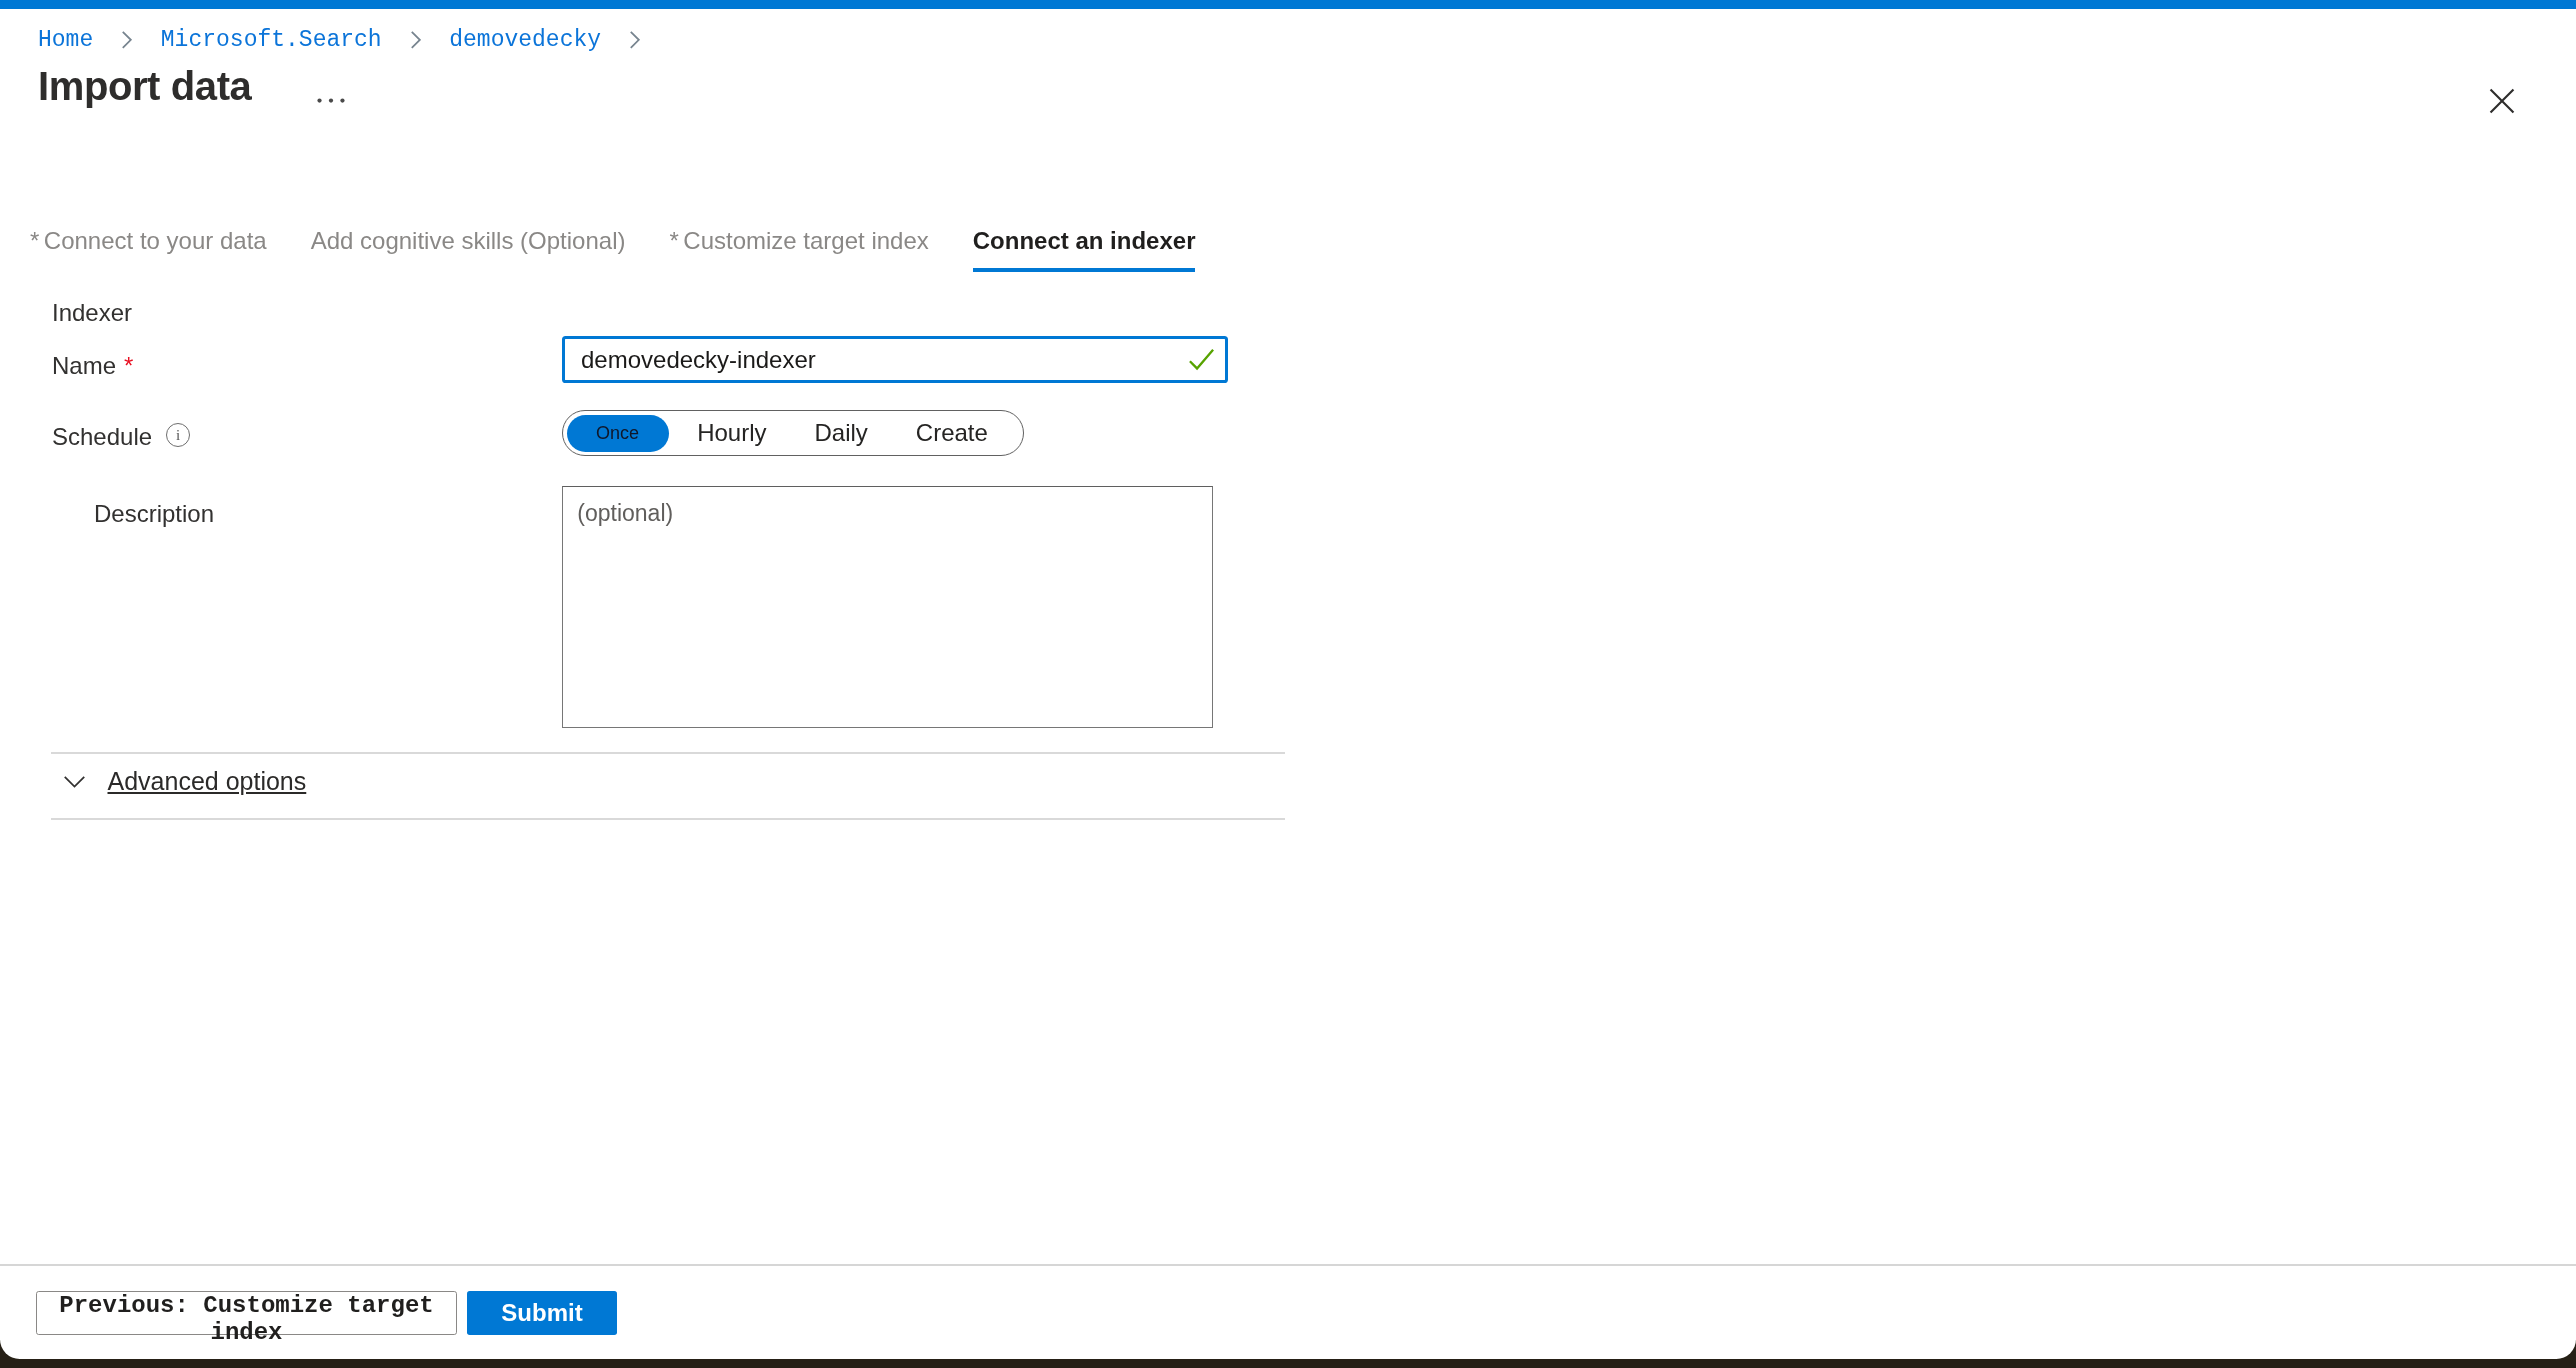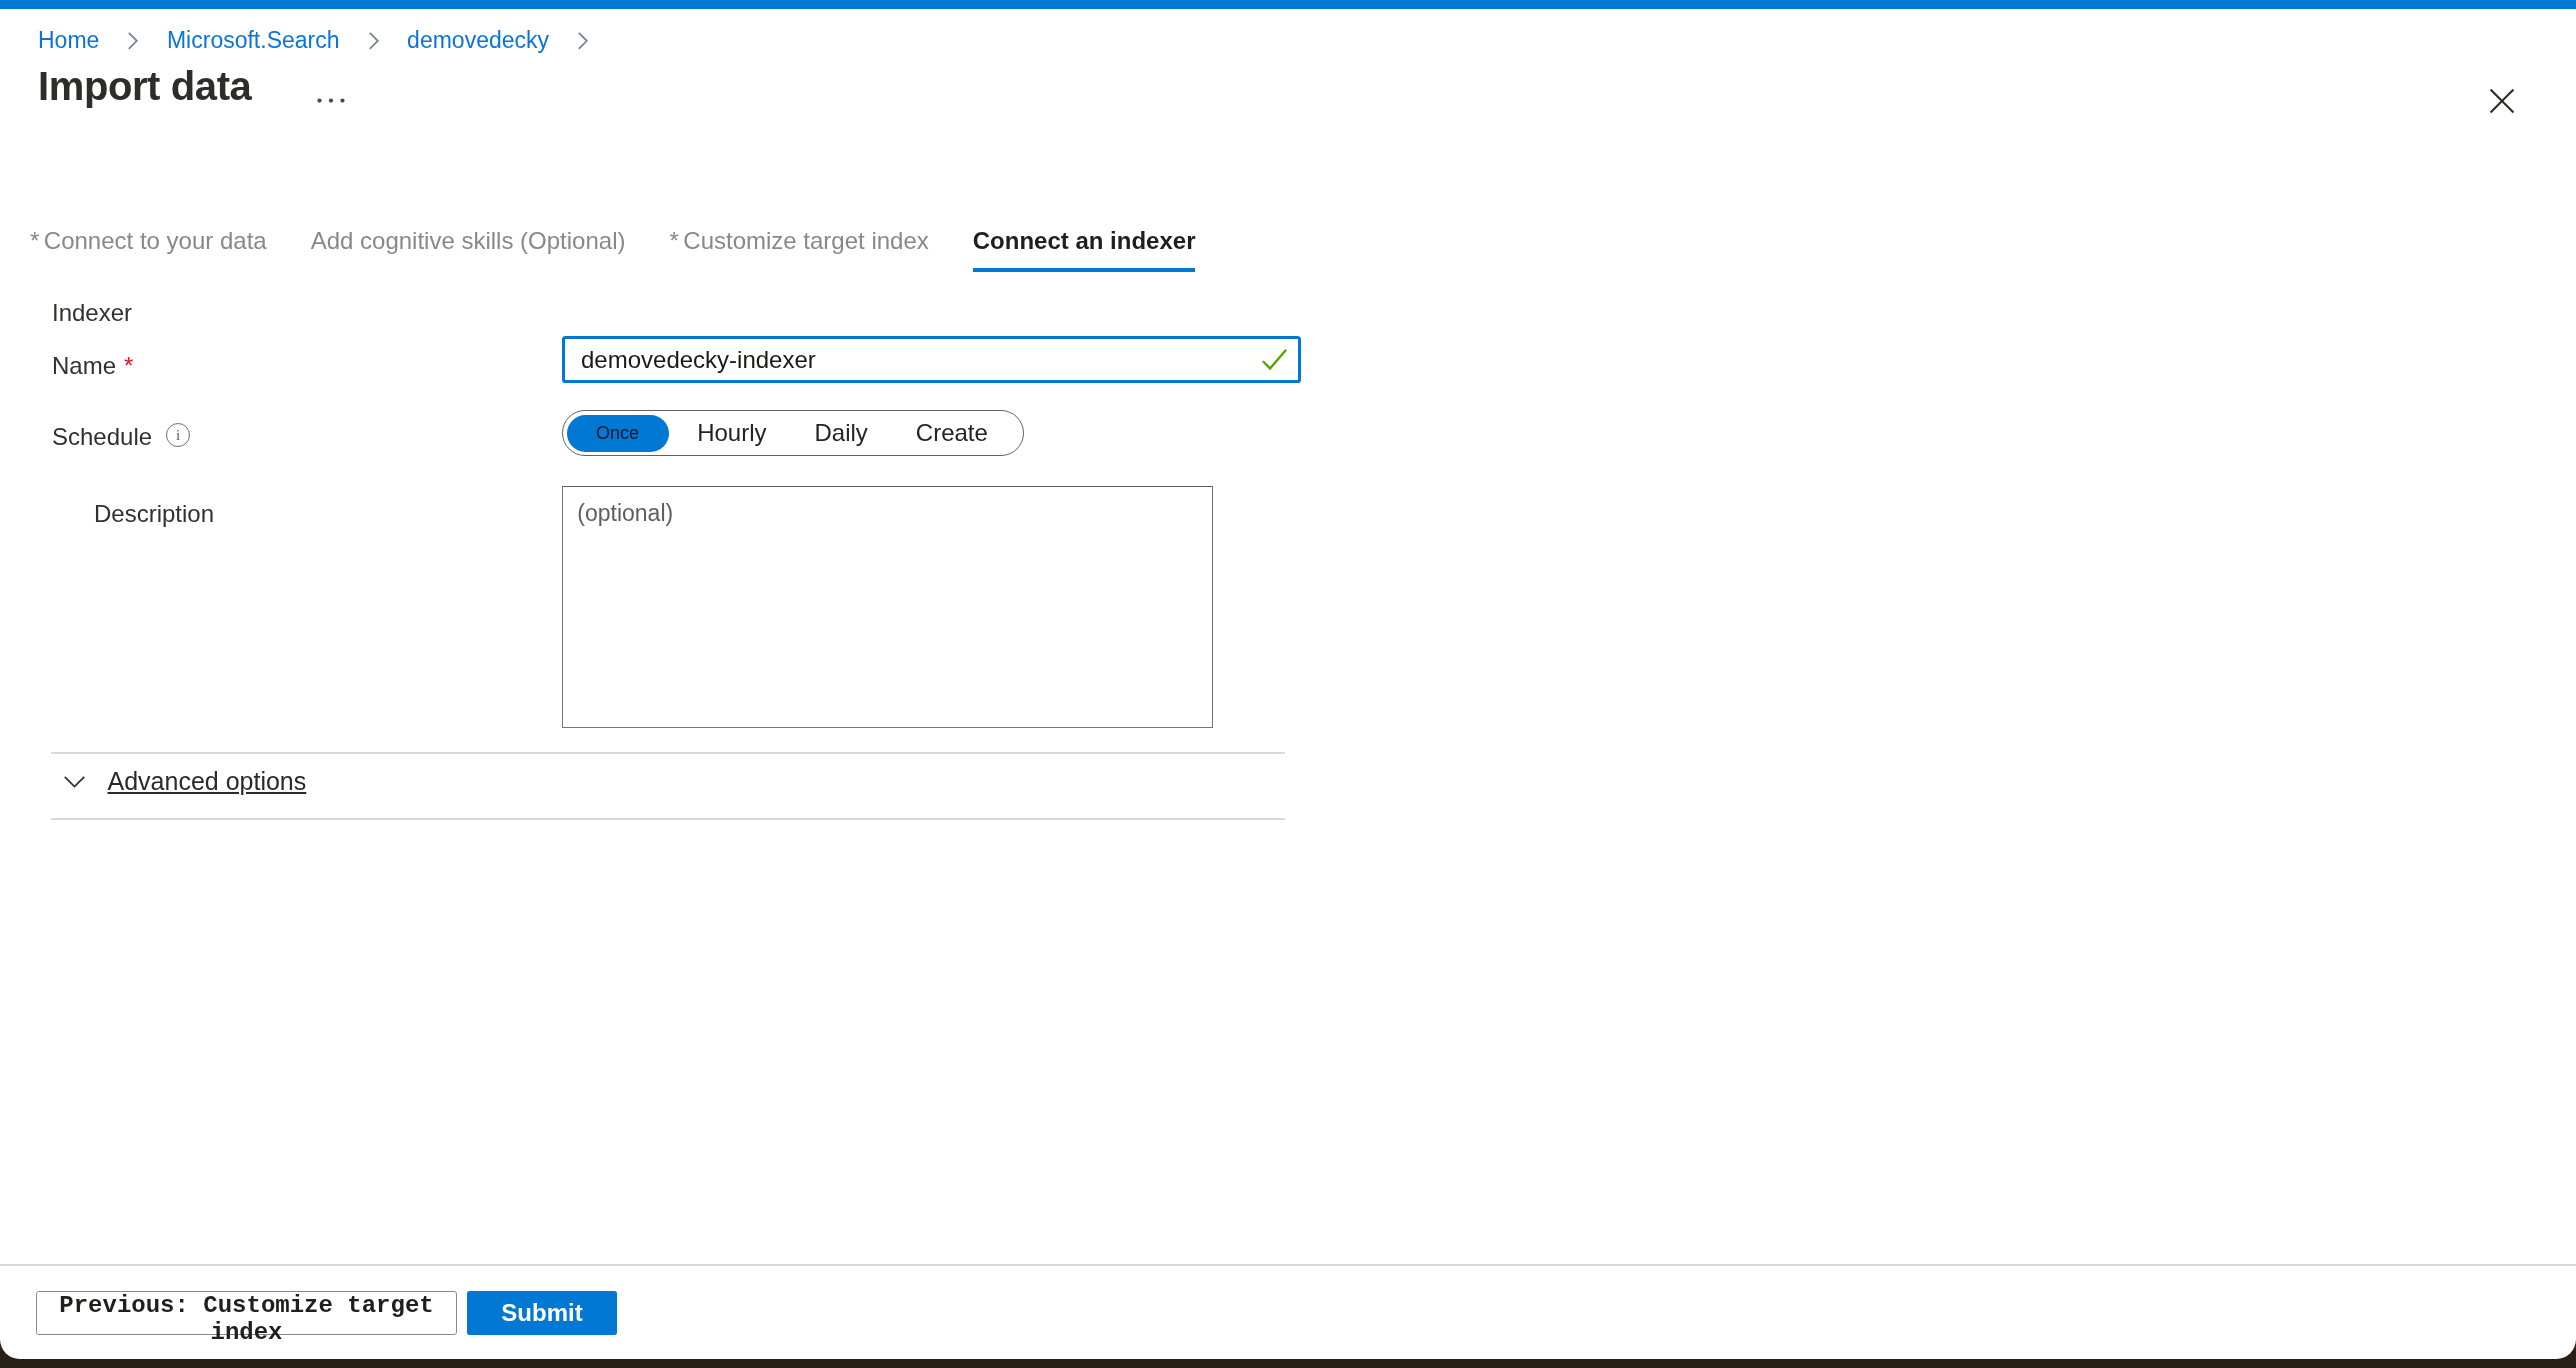--- a/index.html
+++ b/index.html
@@ -15,21 +15,21 @@
     color:var(--text-dark);
     position:relative;
   }
   .sheet{
     position:absolute;left:0;top:0;width:2576px;height:1359px;
     background:#ffffff;border-radius:0 0 19.7px 19.7px;overflow:hidden;
   }
   .topbar{position:absolute;left:0;top:0;width:100%;height:9px;background:var(--accent);}
 
   
-  .breadcrumb{position:absolute;left:38px;top:27px;display:flex;align-items:center;gap:28px;font-size:23px;}
+  .breadcrumb{position:absolute;left:38px;top:27px;display:flex;align-items:center;gap:28px;font-size:23px;font-family:Liberation Mono, monospace;}
   .crumb{color:var(--link-blue);cursor:pointer;}
   .crumb-sep{display:flex;align-items:center;}
   .crumb-sep svg{stroke:#77848f;}
 
   
   .page-title{position:absolute;left:38px;top:64px;font-size:40px;font-weight:700;color:#2e2d2c;letter-spacing:-0.4px;}
   .ellipsis-btn{position:absolute;left:309px;top:86px;width:43px;height:30px;display:flex;align-items:center;justify-content:center;cursor:pointer;}
   .close-btn{position:absolute;left:2478px;top:79px;width:47px;height:43px;display:flex;align-items:center;justify-content:center;cursor:pointer;}
 
   
@@ -39,21 +39,21 @@
   .tab .marker{margin-right:4.5px;}
 
   
   .section-heading{position:absolute;left:52px;top:299px;font-size:24px;color:#323130;}
   .field-label{position:absolute;font-size:24px;color:#323130;display:flex;align-items:center;}
   .label-name{left:52px;top:352px;}
   .label-schedule{left:52px;top:423px;}
   .label-description{left:52px;top:500px;margin-left:42px;}
   .req{color:var(--required-red);margin-left:8px;font-size:24px;}
 
-  .name-input-wrap{position:absolute;left:562px;top:336px;width:739px;height:47px;}
+  .name-input-wrap{position:absolute;left:562px;top:336px;width:666px;height:47px;}
   .name-input{
     width:100%;height:100%;border:3.6px solid var(--accent);border-radius:3.6px;
     font-family:"Liberation Sans",sans-serif;font-size:24px;color:#1b1a19;
     padding:0 50px 0 16px;outline:none;
   }
   .valid-check{position:absolute;right:12.5px;top:10.7px;}
 
   .info-icon{position:absolute;left:166px;top:423px;width:24px;height:24px;border:1.8px solid #6e6e6e;border-radius:50%;
     display:flex;align-items:center;justify-content:center;font-size:15px;color:#555;cursor:pointer;font-family:"Liberation Serif",serif;}
 

